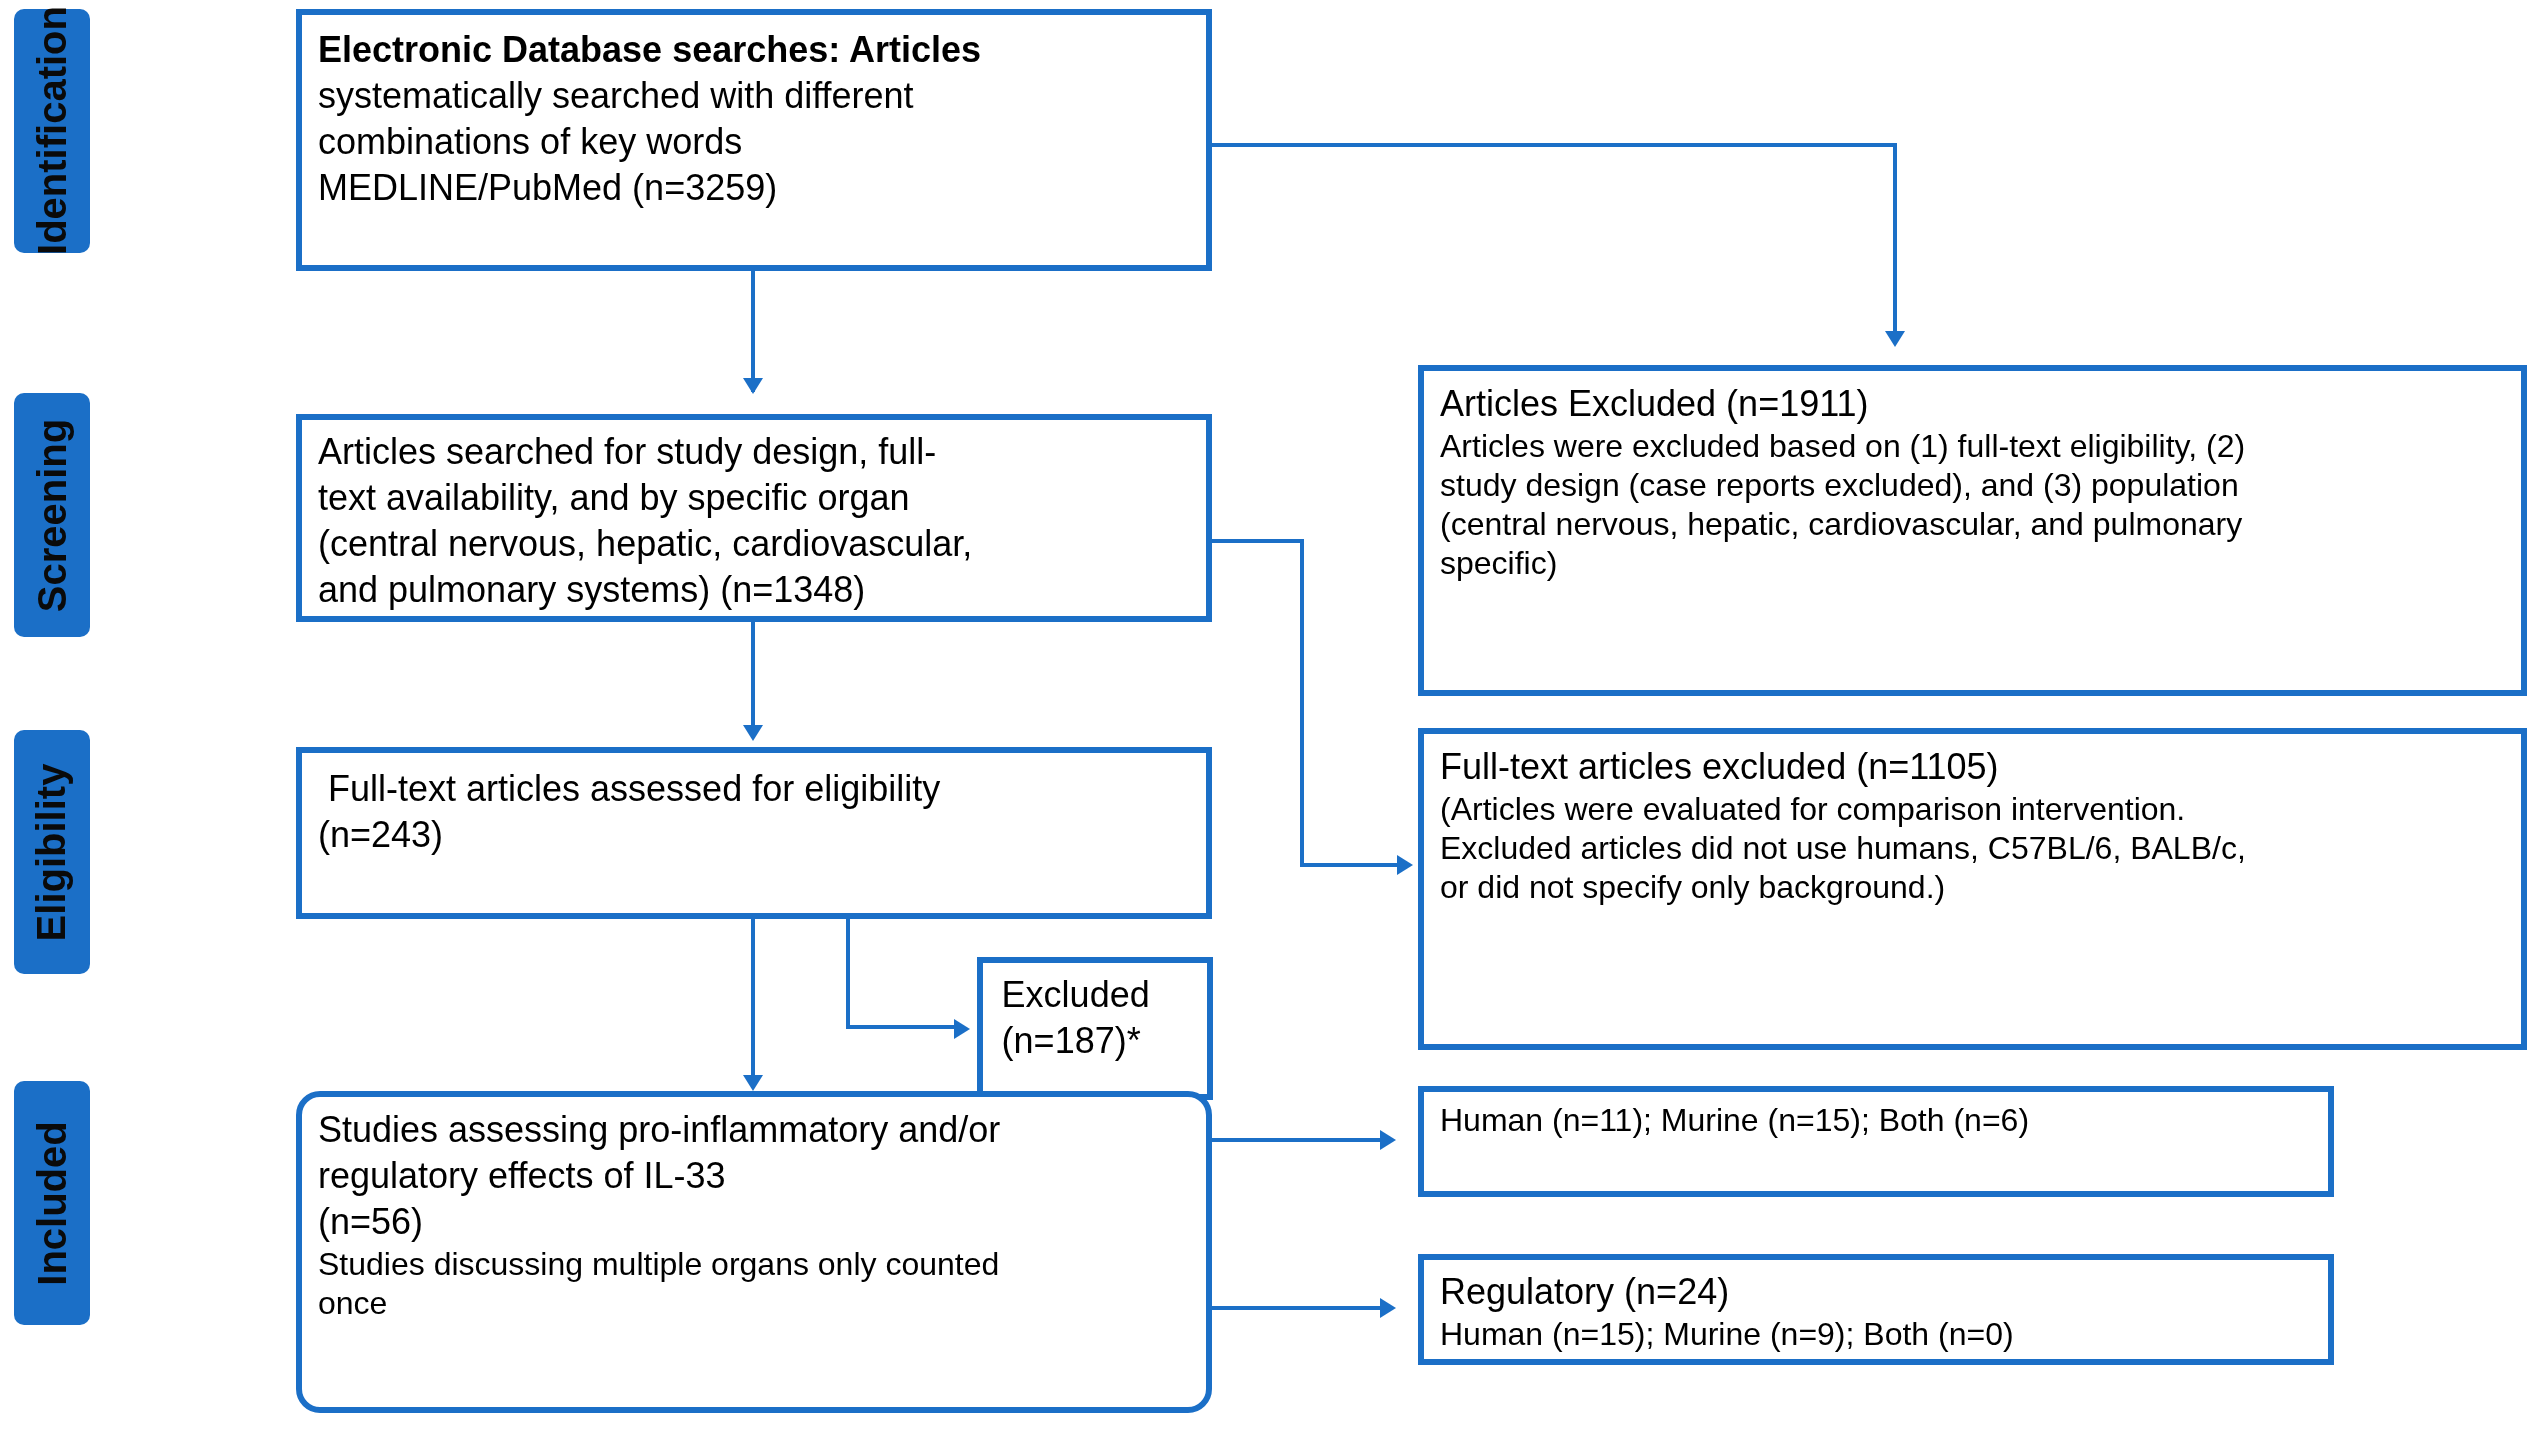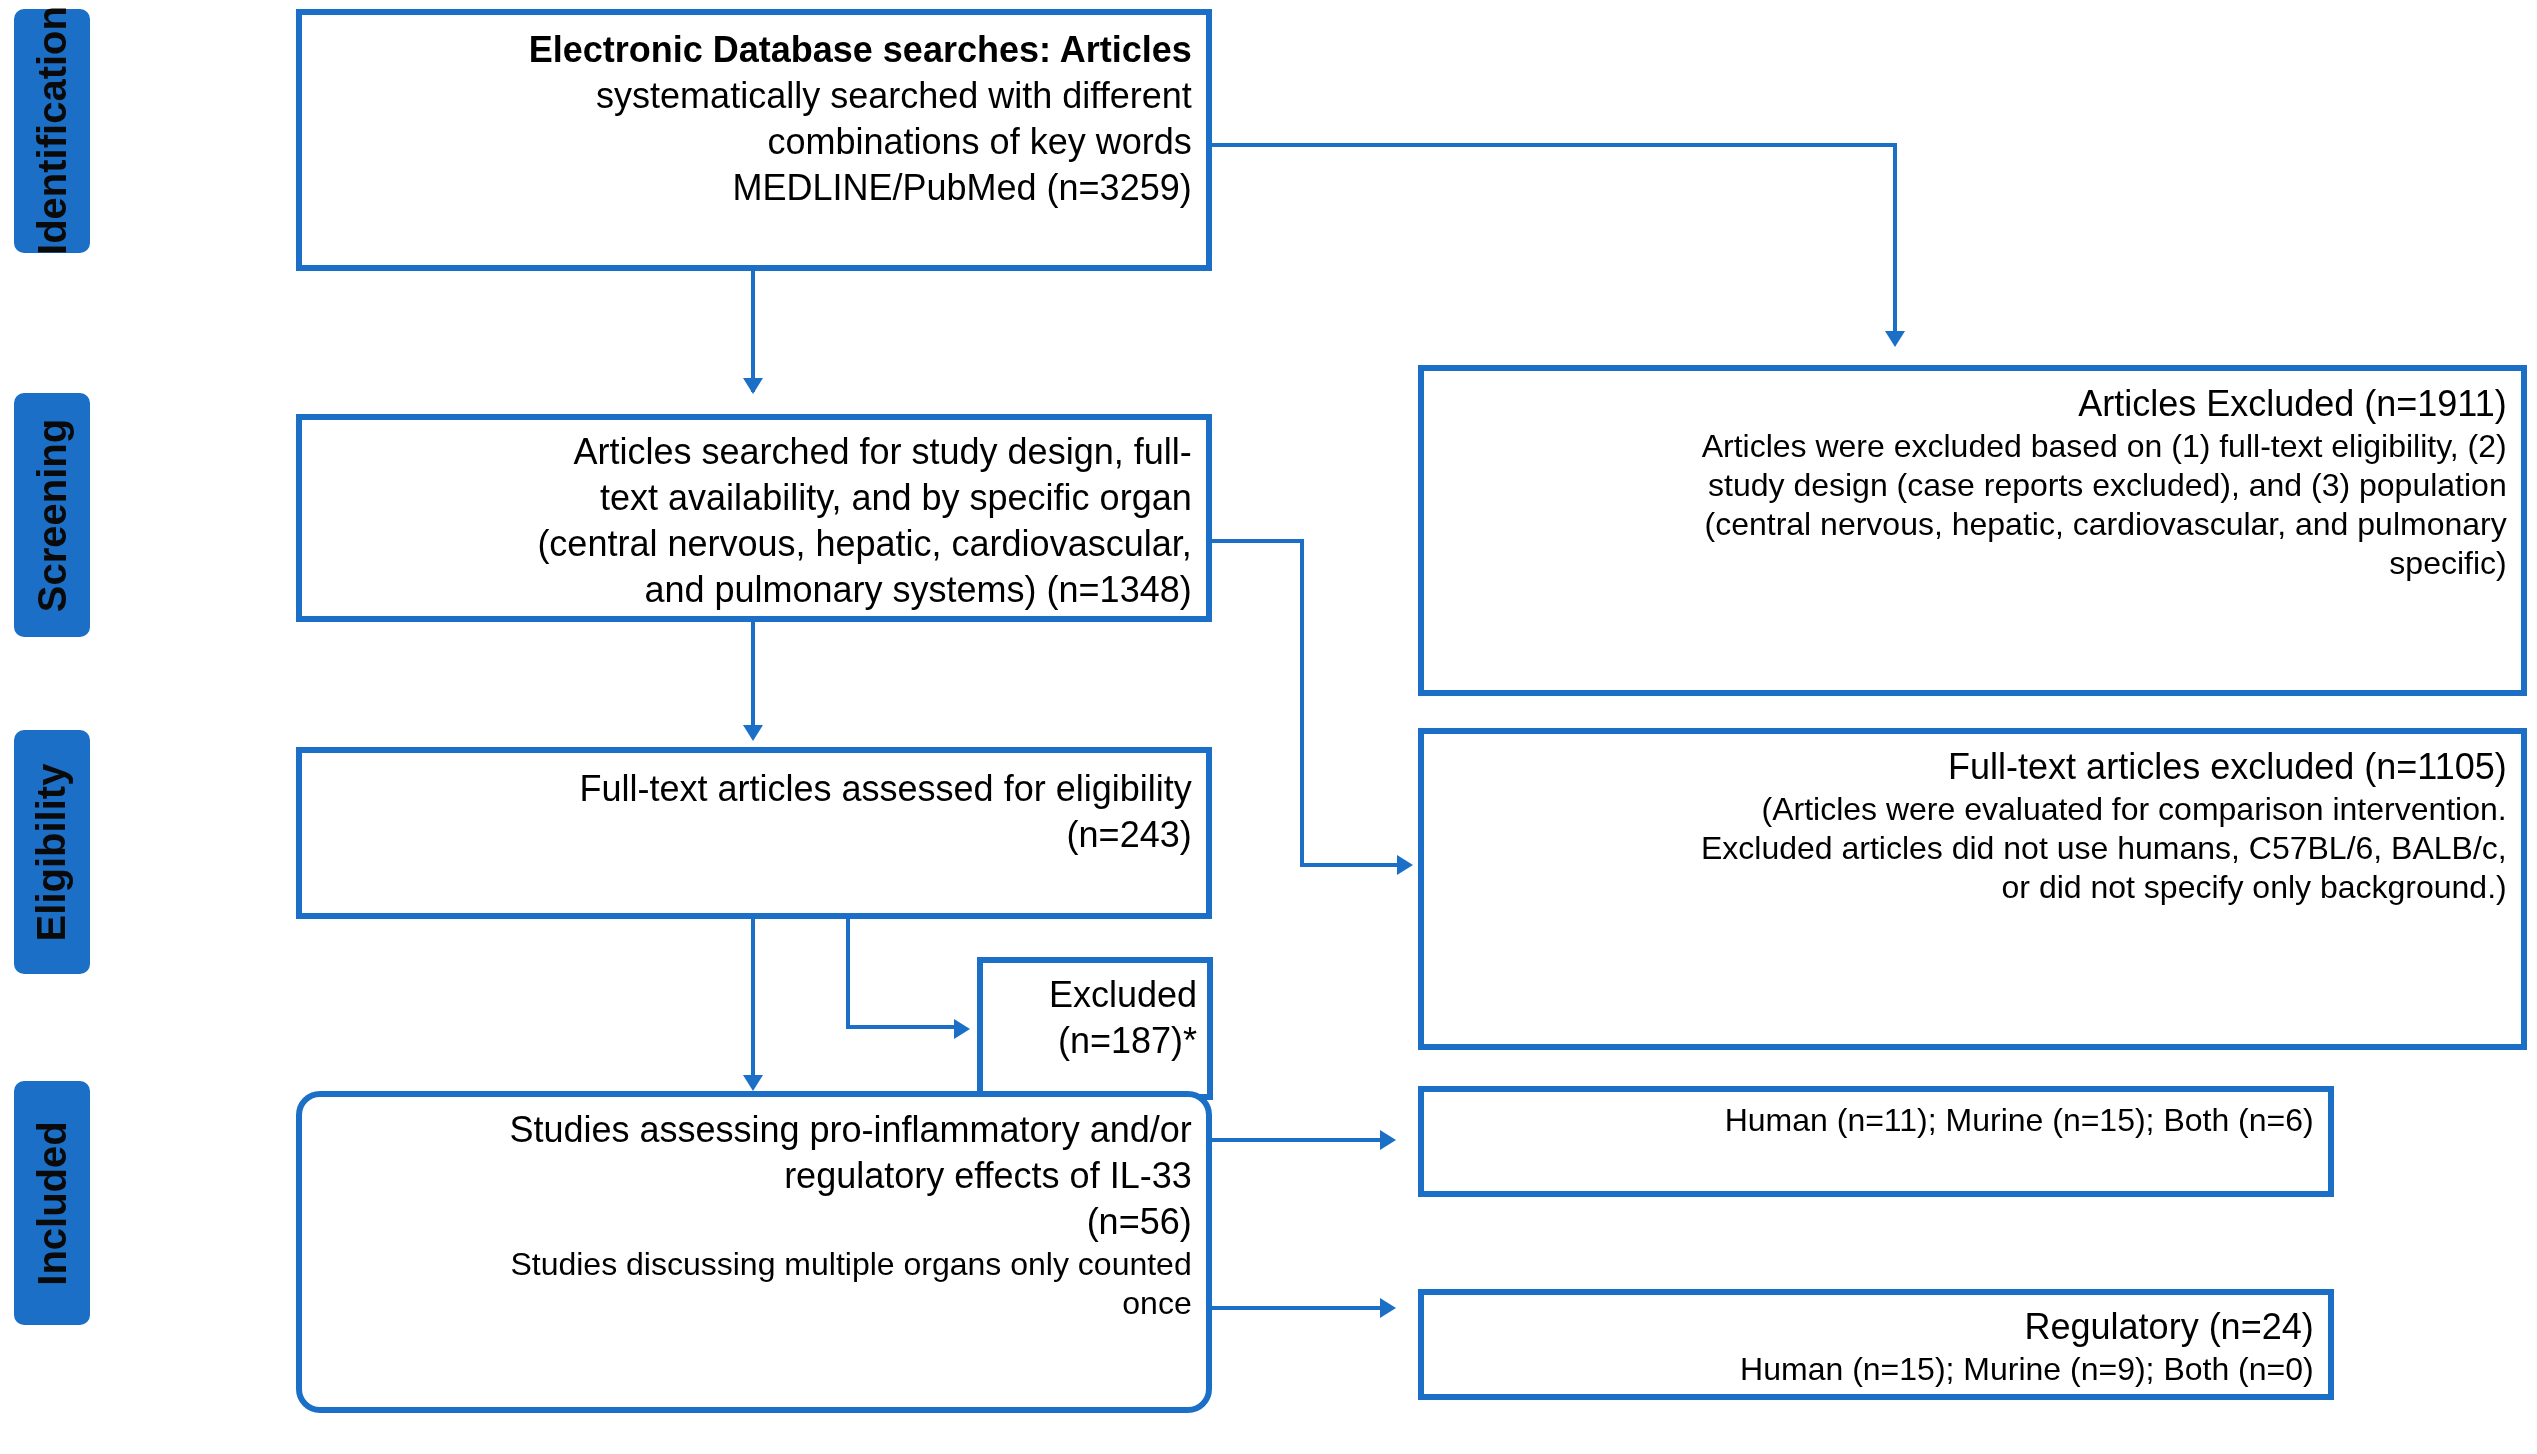--- a/index.html
+++ b/index.html
@@ -43,21 +43,20 @@
     position: absolute;
     box-sizing: border-box;
     background: #ffffff;
     border: 6.4px solid #1B6FC7;
     padding: 11.5px 14.3px 7.2px 16px;
     color: #000000;
     font-size: 36px;
     line-height: 1.28;
     font-family: "Liberation Sans", sans-serif;
     overflow: hidden;
-    text-align: right;
   }
   .flow-box .line { display: block; white-space: pre-wrap; }
   .flow-box .line.small { font-size: 32px; line-height: 1.22; }
   .flow-box .line.bold-lead { font-weight: 700; }
   .flow-box b { font-weight: 700; }
 
   
   .conn {
     position: absolute;
     background: #1B6FC7;
@@ -173,19 +172,19 @@
     <span class="line">regulatory effects of IL-33</span>
     <span class="line">(n=56)</span>
     <span class="line small">Studies discussing multiple organs only counted</span>
     <span class="line small">once</span>
   </div>
 
   <div class="flow-box" style="left:1418px; top:1086px; width:916px; height:111px; padding-top:8.6px;">
     <span class="line small">Human (n=11); Murine (n=15); Both (n=6)</span>
   </div>
 
-  <div class="flow-box" style="left:1418px; top:1254px; width:916px; height:111px; padding-top:8.6px;margin-top:35px;">
+  <div class="flow-box" style="left:1418px; top:1254px; width:916px; height:111px; padding-top:8.6px;">
     <span class="line">Regulatory (n=24)</span>
     <span class="line small">Human (n=15); Murine (n=9); Both (n=0)</span>
   </div>
 
 </div>
 
 
 </body></html>

